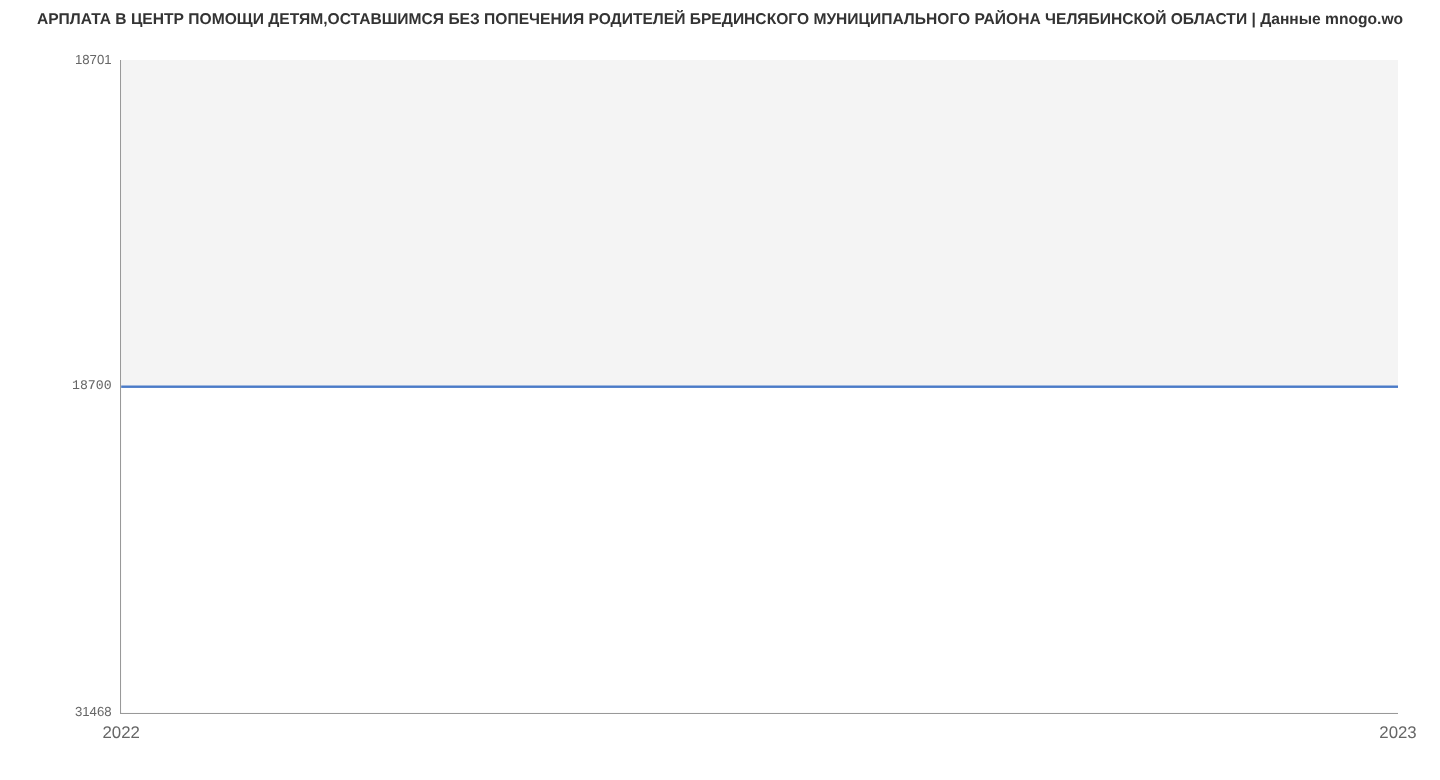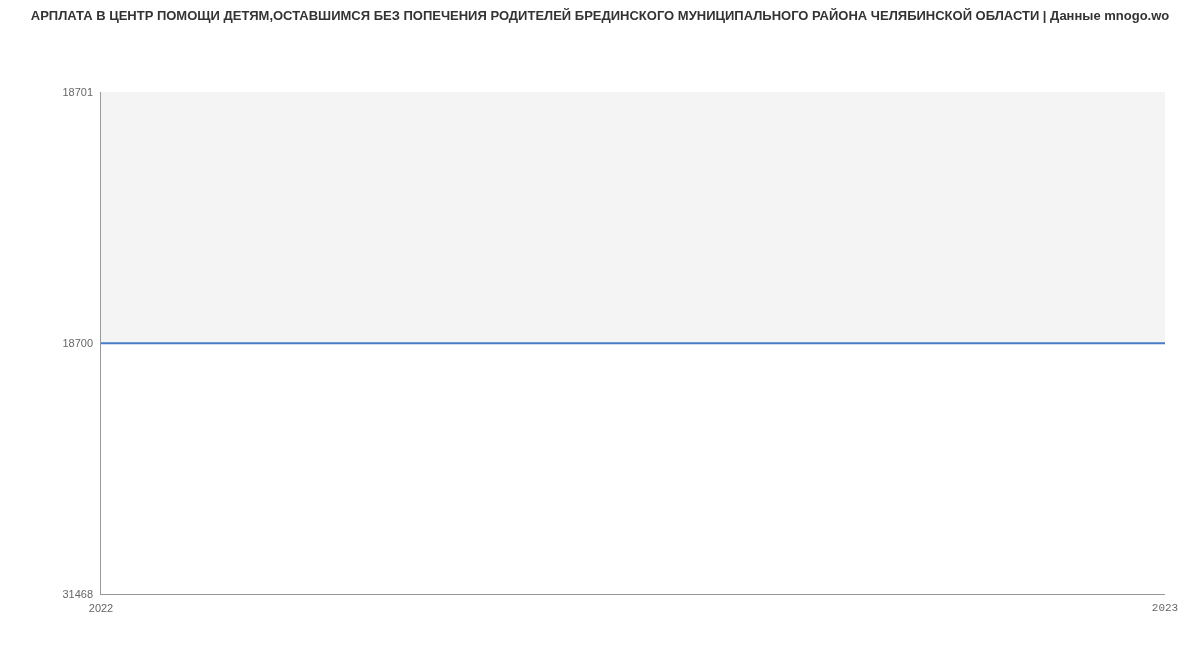--- a/index.html
+++ b/index.html
@@ -29,21 +29,20 @@
       width: 1400px;
     }
     .chart-area {
       position: absolute;
       top: 50px;
       left: 100px;
       right: 35px;
       bottom: 55px;
       border-left: 1px solid #999;
       border-bottom: 1px solid #999;
-      margin-top: 42px;
     }
     .plot-bg-upper {
       position: absolute;
       top: 0;
       left: 0;
       right: 0;
       height: 50%;
       background: #f4f4f4;
     }
     .plot-bg-lower {
@@ -72,31 +71,31 @@
       transform: translateY(-50%);
     }
     .y-tick {
       position: absolute;
       right: calc(100% + 8px);
       font-size: 11px;
       color: #666;
       transform: translateY(-50%);
     }
     .y-tick.top { top: 0; }
-    .y-tick.mid { top: 50%; }
+    .y-tick.mid { top: 50%; font-family: Liberation Mono, monospace; }
     .y-tick.bot { top: 100%; }
     .x-tick {
       position: absolute;
       top: calc(100% + 8px);
-      font-size: 11px;
+      font-size: 14px;
       color: #666;
       transform: translateX(-50%);
     }
     .x-tick.left { left: 0; }
-    .x-tick.right { left: 100%; font-family: Liberation Mono, monospace; }
+    .x-tick.right { left: 100%; }
   </style>
 </head>
 <body>
 
 <div class="chart-title">АРПЛАТА В ЦЕНТР ПОМОЩИ ДЕТЯМ,ОСТАВШИМСЯ БЕЗ ПОПЕЧЕНИЯ РОДИТЕЛЕЙ БРЕДИНСКОГО МУНИЦИПАЛЬНОГО РАЙОНА ЧЕЛЯБИНСКОЙ ОБЛАСТИ | Данные mnogo.wo</div>
 
 <div class="chart-area">
   <div class="plot-bg-upper"></div>
   <div class="plot-bg-lower"></div>
   <div class="gridline-mid"></div>

